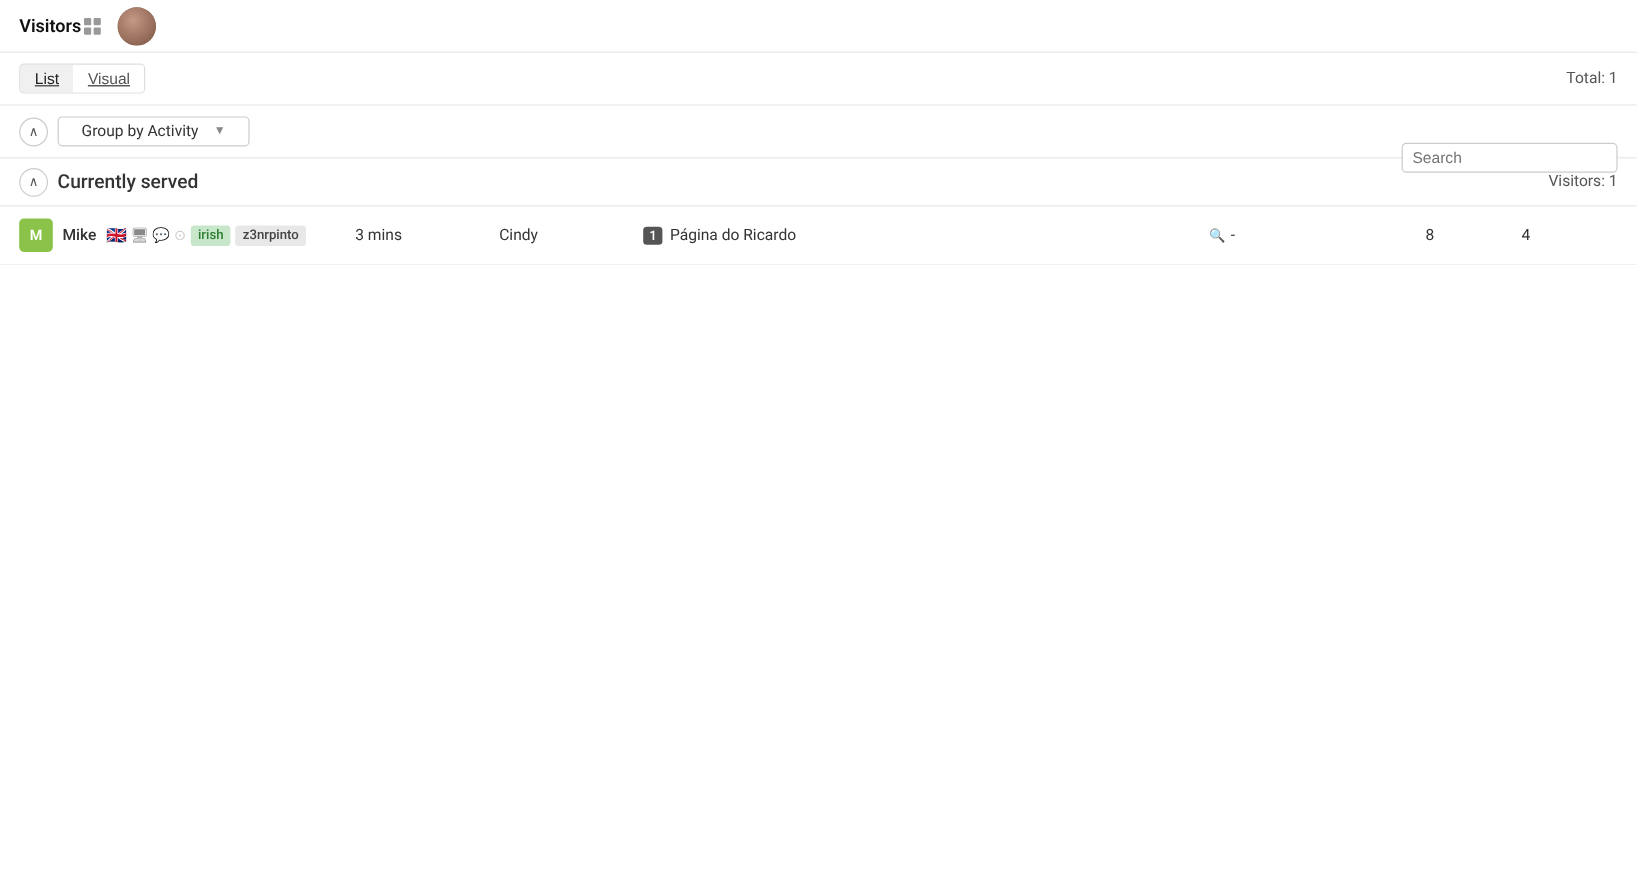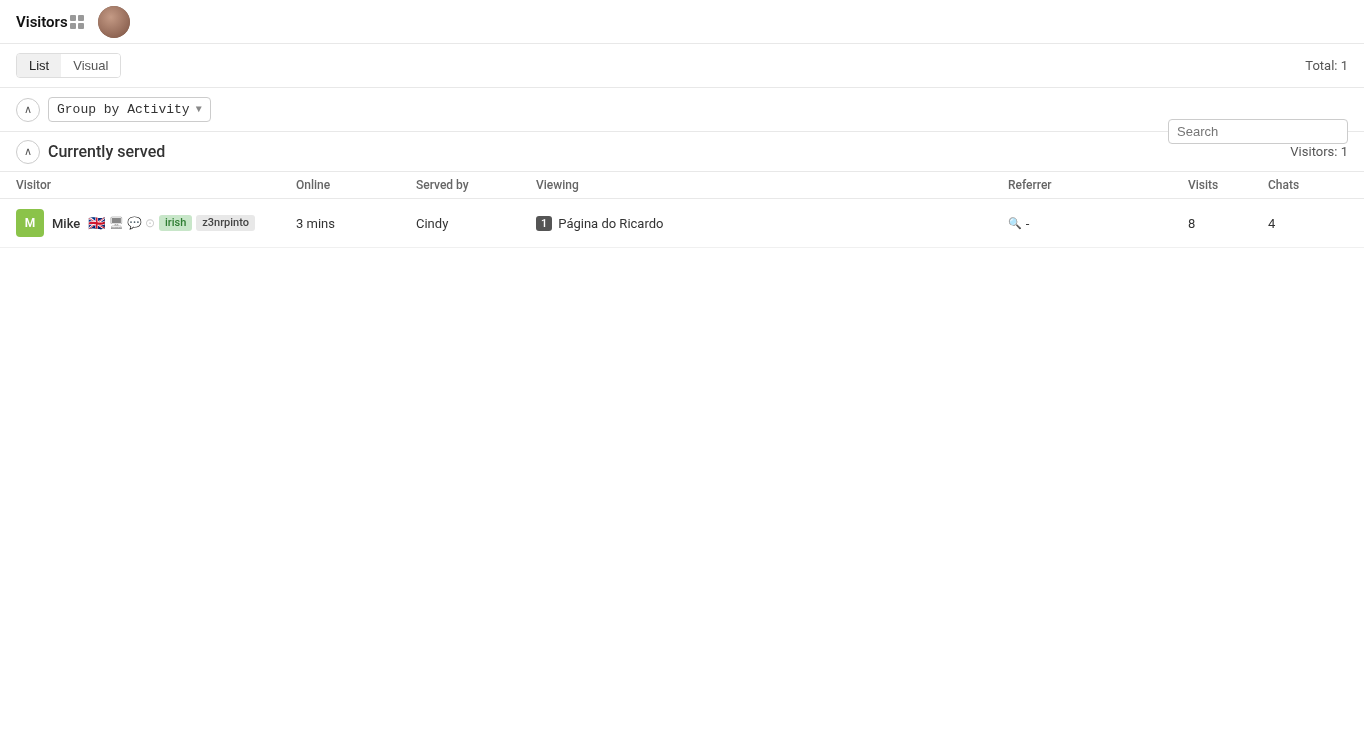--- a/index.html
+++ b/index.html
@@ -74,20 +74,21 @@
       justify-content: space-between;
       padding: 8px 16px;
       border-bottom: 1px solid #e8e8e8;
       height: 44px;
     }
 
     .toolbar-left {
       display: flex;
       align-items: flex-start;
       gap: 8px;
+      text-decoration: underline;
     }
 
     .view-tabs {
       display: flex;
       border: 1px solid #ddd;
       border-radius: 4px;
       overflow: hidden;
     }
 
     .view-tab {
@@ -137,28 +138,27 @@
       cursor: pointer;
       color: #555;
       font-size: 11px;
     }
 
     .group-select {
       display: flex;
       align-items: center;
       border: 1px solid #ccc;
       border-radius: 4px;
-      padding: 4px 8px;
+      padding: 4px 19px;
       background: #fff;
       cursor: pointer;
       gap: 6px;
       min-width: 160px;
       font-size: 13px;
       color: #333;
-      font-family: Liberation Mono, monospace;
     }
 
     .group-select-arrow {
       margin-left: auto;
       color: #888;
       font-size: 10px;
     }
 
     .search-input-wrapper {
       position: relative;
@@ -384,29 +384,20 @@
     <button class="collapse-btn">
       <span>∧</span>
     </button>
     <span class="section-title">Currently served</span>
   </div>
   <span class="section-count">Visitors: 1</span>
 </div>
 
 <div class="table">
 
-  <div class="table-header">
-    <div class="table-header-cell">Visitor</div>
-    <div class="table-header-cell">Online</div>
-    <div class="table-header-cell">Served by</div>
-    <div class="table-header-cell">Viewing</div>
-    <div class="table-header-cell">Referrer</div>
-    <div class="table-header-cell">Visits</div>
-    <div class="table-header-cell">Chats</div>
-  </div>
 
   <div class="table-row">
 
     <div>
       <div style="display:flex; align-items:center; gap:8px;">
         <div class="visitor-avatar">
           <span>M</span>
         </div>
         <div class="visitor-info">
           <div class="visitor-name-row">

